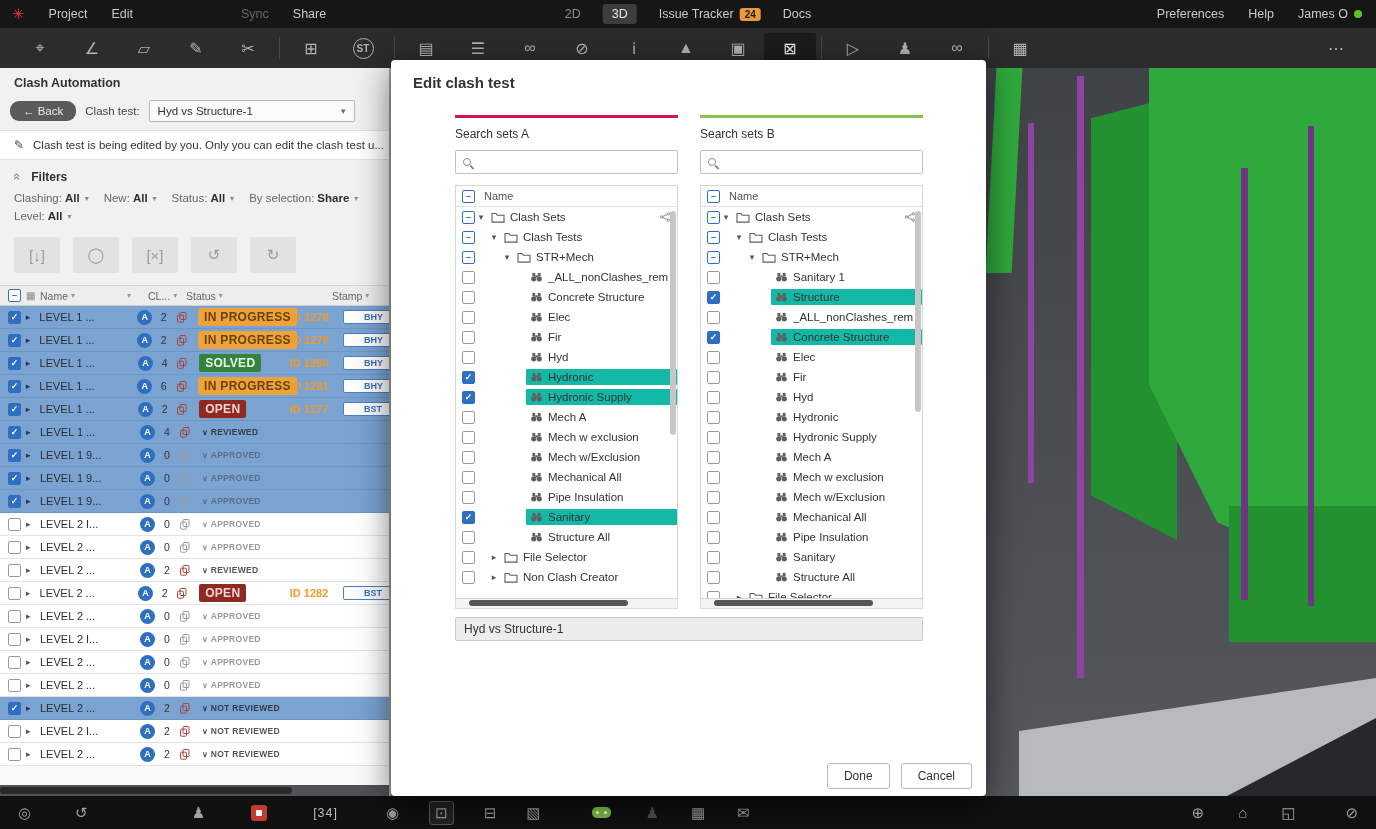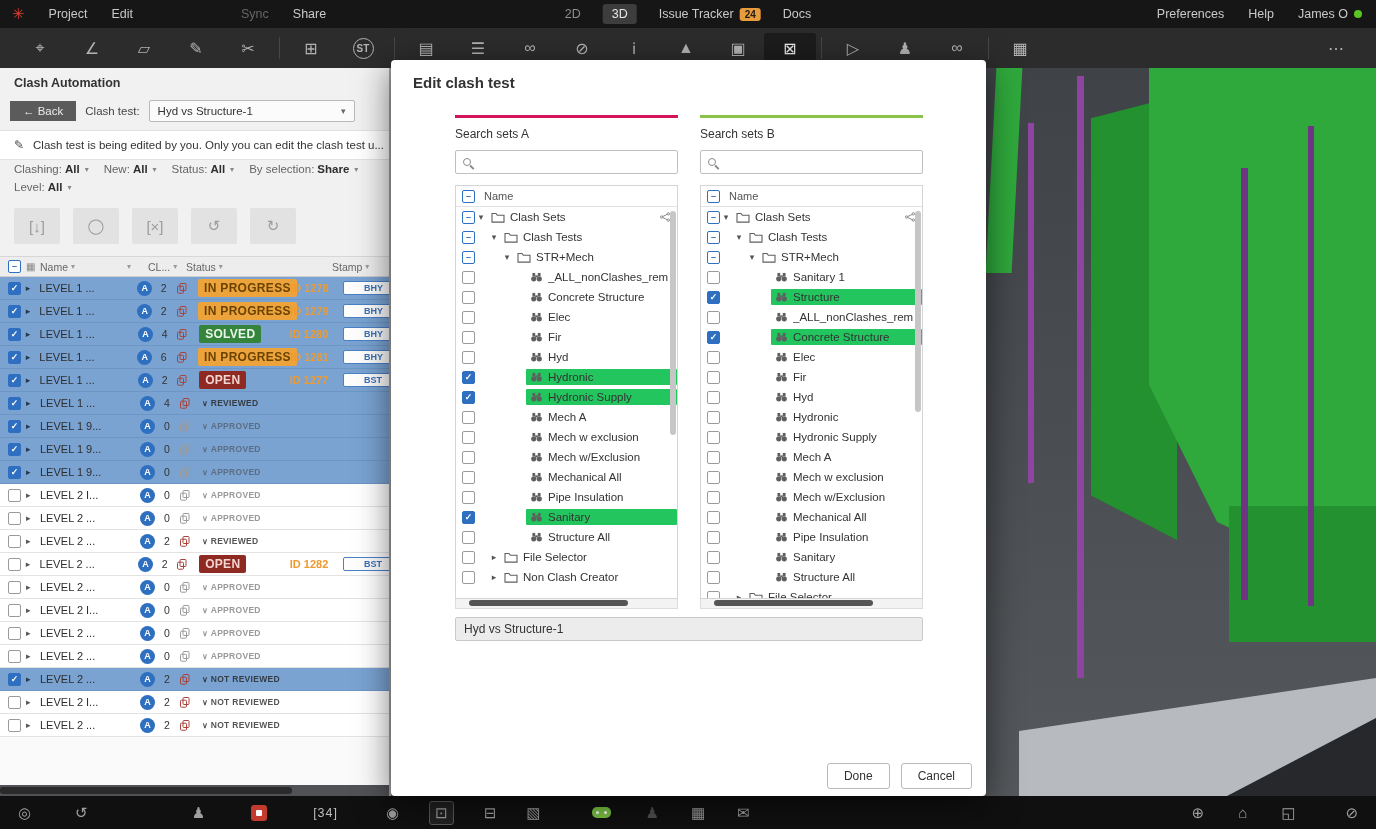--- a/index.html
+++ b/index.html
@@ -25,21 +25,21 @@
   .tool{width:52px;height:30px;display:flex;align-items:center;justify-content:center;color:#b3b3b3;font-size:16px;border-radius:3px;flex:none}
   .tool.active{background:#1c1c1c;color:#e9e9e9}
   .tool.push{margin-left:auto}
   .tsep{width:1px;height:22px;background:#474747;margin:0 5px;flex:none}
   .st-circle{width:21px;height:21px;border:1.5px solid #b3b3b3;border-radius:50%;font-size:10px;font-weight:bold;display:flex;align-items:center;justify-content:center}
 
   
   .left-panel{position:absolute;top:68px;left:0;width:391px;bottom:33px;background:#f1f1f1;display:flex;flex-direction:column;z-index:5;border-right:2px solid #a3a3a3}
   .panel-header{padding:8px 14px 6px;font-size:12.5px;font-weight:bold;color:#333}
   .panel-row{display:flex;align-items:center;gap:9px;padding:4px 10px 8px}
-  .back-btn{background:#5b5b5b;color:#ececec;border:none;border-radius:0;font-size:11.5px;padding:4px 13px;font-family:inherit}
+  .back-btn{background:#5b5b5b;color:#ececec;border:none;border-radius:9px;font-size:11.5px;padding:4px 13px;font-family:inherit}
   .ct-label{font-size:11.5px;color:#444;white-space:nowrap}
   .ct-select{flex:1;max-width:206px;height:22px;background:#fbfbfb;border:1px solid #b9b9b9;border-radius:2px;display:flex;align-items:center;justify-content:space-between;padding:0 8px;font-size:11.5px;color:#333}
   .ct-select .caret{color:#666;font-size:9px}
   .notice{background:#fff;border-top:1px solid #e2e2e2;border-bottom:1px solid #e2e2e2;padding:7px 14px;font-size:11.5px;color:#333;display:flex;align-items:center;gap:9px;white-space:nowrap;overflow:hidden}
   .pencil{color:#444;font-size:12px}
   .filters-head{padding:9px 14px 5px;font-size:12px;font-weight:bold;color:#333;display:flex;align-items:center;gap:10px}
   .collapse{display:inline-block;transform:rotate(90deg);color:#777;font-size:13px;font-weight:normal}
   .filters-row{display:flex;align-items:center;gap:15px;padding:3px 14px;font-size:11.5px}
   .f-item{display:flex;align-items:center;gap:3px;white-space:nowrap}
   .f-label{color:#666}
@@ -123,21 +123,21 @@
   .search-box input{border:none;outline:none;flex:1;font-size:11px;font-family:inherit;background:transparent;min-width:0}
   .sicon{width:8px;height:8px;border:1.5px solid #8a8a8a;border-radius:50%;position:relative;flex:none}
   .sicon::after{content:"";position:absolute;width:1.5px;height:5px;background:#8a8a8a;left:7px;top:6px;transform:rotate(-45deg)}
   .tree-wrap{position:relative;border:1px solid #d5d5d5;height:414px;overflow:hidden;background:#fff}
   .tree-head{height:21px;display:flex;align-items:center;gap:9px;font-size:11px;color:#555;border-bottom:1px solid #e2e2e2;padding-left:6px;background:#fff}
   .tree{overflow:hidden;height:392px}
   .tree-row{height:20px;display:flex;align-items:center;font-size:11.5px;color:#333;padding-left:6px}
   .t-ind{flex:none}
   .twisty{width:12px;font-size:9px;color:#555;flex:none;text-align:center}
   .t-main{display:flex;align-items:center;gap:5px;flex:1;min-width:0;padding:2px 4px;border-radius:1px}
-  .tree-row.hl .t-main{background:#22c55e}
+  .tree-row.hl .t-main{background:#14b8a6}
   .t-icon{display:flex;flex:none;color:#5f5f5f}
   .t-label{white-space:nowrap;overflow:hidden;flex:1}
   .t-share{margin-left:auto;color:#8a8a8a;display:flex;flex:none;padding-right:3px}
   .vscroll{position:absolute;right:1px;top:23px;bottom:2px;width:7px}
   .vthumb{position:absolute;right:0;width:6px;border-radius:3px;background:#c6c6c6}
   .hscroll2{height:10px;background:#f3f3f3;border:1px solid #ddd;border-top:none;position:relative}
   .thumb2{position:absolute;top:1px;height:6px;border-radius:3px;background:#555;left:6%;width:72%}
   .name-field{position:absolute;left:64px;top:557px;width:468px;height:24px;background:#ececec;border:1px solid #c9c9c9;border-radius:2px;font-size:12px;color:#333;padding:0 8px;font-family:inherit}
   .modal-actions{position:absolute;right:14px;top:703px;display:flex;gap:11px}
   .modal-actions button{padding:5px 16px;background:#fff;border:1px solid #b9b9b9;border-radius:3px;font-size:12px;color:#333;font-family:inherit}
@@ -253,20 +253,24 @@
     <span class="ct-label">Clash test:</span>
     <div class="ct-select">
       <span>Hyd vs Structure-1</span>
       <span class="caret">▾</span>
     </div>
   </div>
   <div class="notice">
     <span class="pencil">✎</span>
     <span>Clash test is being edited by you. Only you can edit the clash test u...</span>
   </div>
+  <div class="filters-head">
+    <span class="collapse">«</span>
+    <span>Filters</span>
+  </div>
   <div class="filters-row" id="filters-row">
       <span class="f-item">
         <span class="f-label">Clashing:</span>
         <span class="f-value">All</span>
         <span class="f-caret">▾</span>
       </span>
       <span class="f-item">
         <span class="f-label">New:</span>
         <span class="f-value">All</span>
         <span class="f-caret">▾</span>

